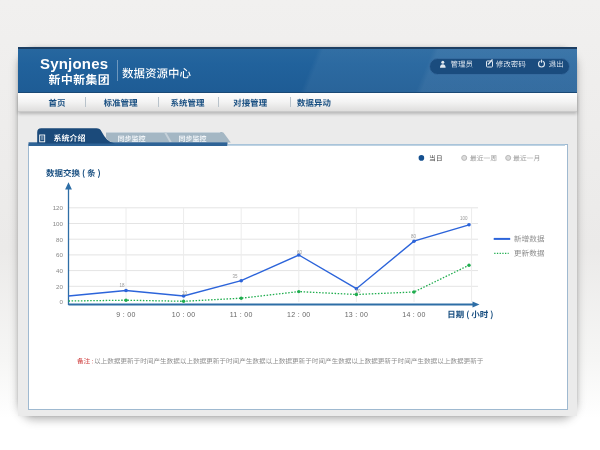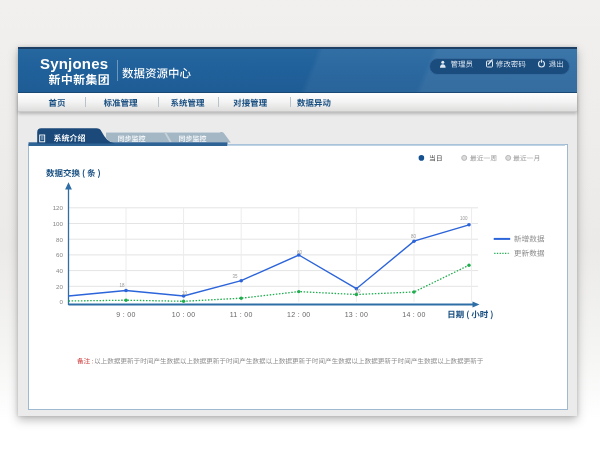--- a/index.html
+++ b/index.html
@@ -5,20 +5,21 @@
   html,body{margin:0;padding:0;}
   body{
     width:600px;height:450px;overflow:hidden;position:relative;
     font-family:"Liberation Sans",sans-serif;
     background:linear-gradient(180deg,#f1f0ef 0%,#ebeae9 55%,#f6f6f5 80%,#ffffff 93%);
   }
   .page{
     position:absolute;left:18px;top:47px;width:559px;height:369px;
     box-shadow:0 4px 9px rgba(60,60,60,.35), 0 0 3px rgba(120,120,120,.3);
     background:#ebebeb;
+    border-radius:17px;
   }
   .header{
     position:absolute;left:0;top:0;width:559px;height:46px;
     border-top:2px solid #1d3f63;border-bottom:1px solid #1b4a77;box-sizing:border-box;
     background:linear-gradient(180deg,#27679f 0%,#21629c 35%,#1e5c95 100%);
     overflow:hidden;
   }
   .header .sheen{
     position:absolute;left:0;top:0;width:100%;height:100%;
     background:linear-gradient(112deg,rgba(255,255,255,0) 52%,rgba(255,255,255,.05) 53%,rgba(255,255,255,.05) 72%,rgba(255,255,255,.1) 73%,rgba(255,255,255,.1) 100%);

